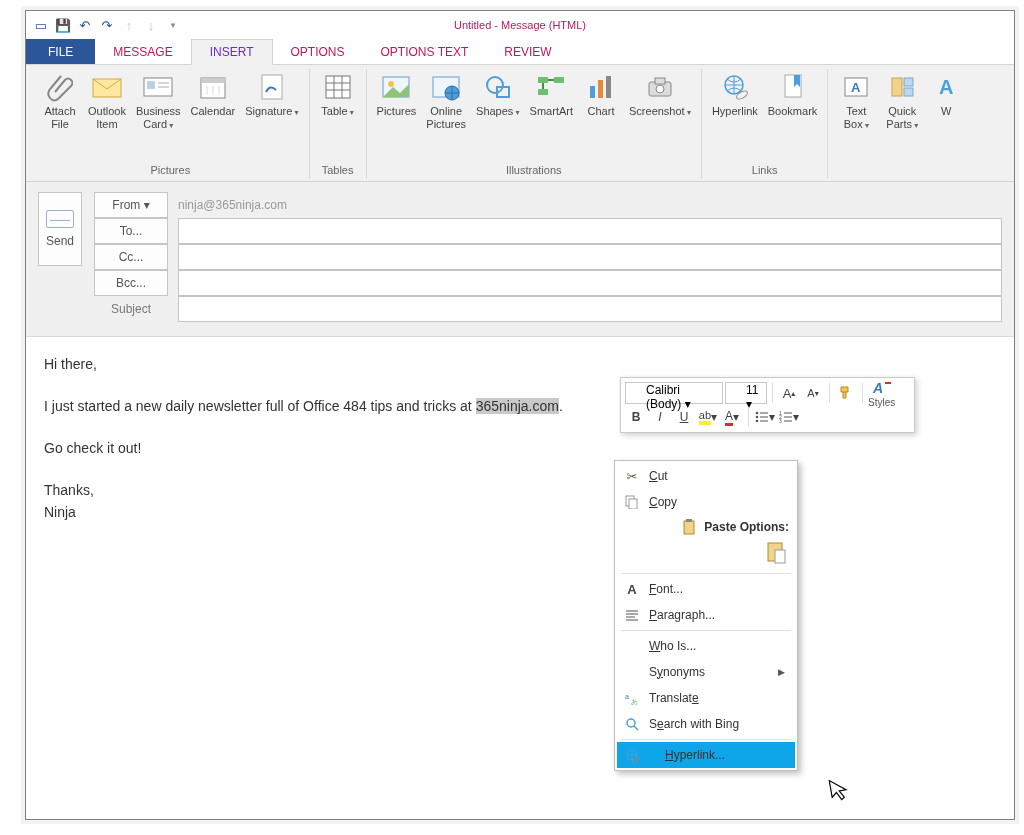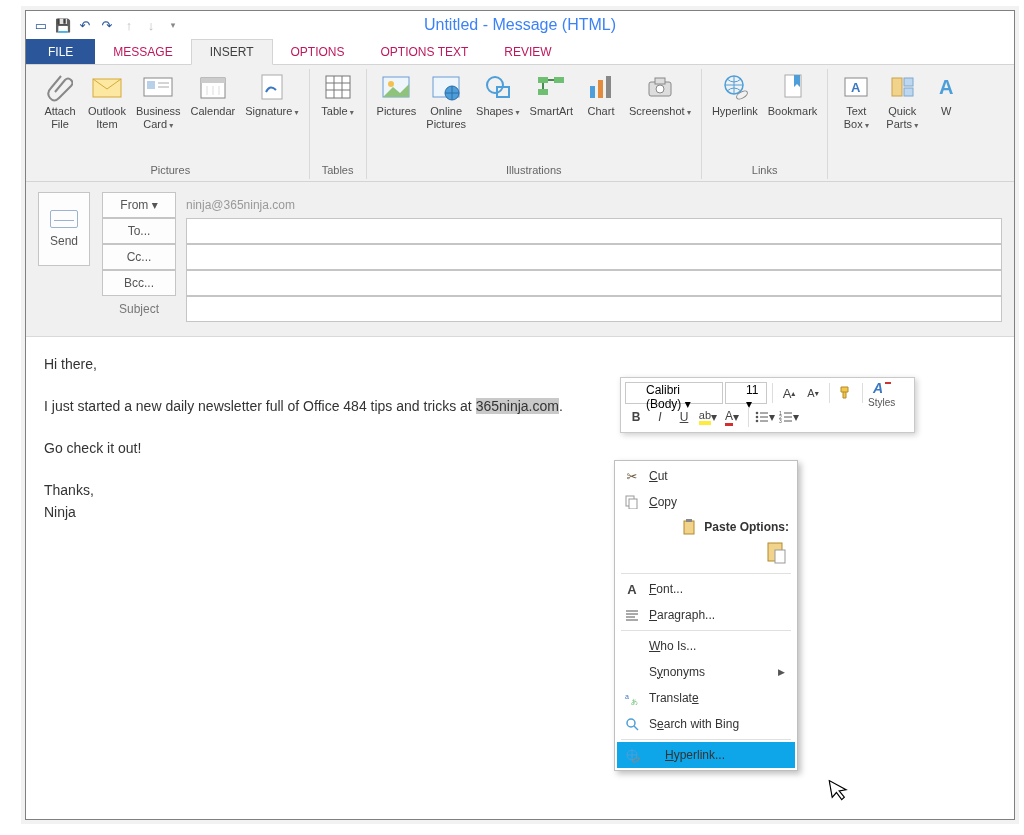--- a/index.html
+++ b/index.html
@@ -2,42 +2,42 @@
 <html><head>
 <meta charset="utf-8">
 <style>
 * { box-sizing: border-box; margin: 0; padding: 0; font-family: "Segoe UI", Tahoma, sans-serif; }
 body { background: #fff; width: 1024px; height: 835px; overflow: hidden; position: relative; }
 .frame { position: absolute; left: 25px; top: 10px; width: 990px; height: 810px; background: #fff; border: 1px solid #808080; box-shadow: 0 0 0 4px rgba(0,0,0,.05); overflow: hidden; }
 
 
 .qat { height: 28px; background: #fff; display: flex; align-items: center; padding: 0 4px; position: relative; }
 .qat .q { width: 22px; height: 22px; display: flex; align-items: center; justify-content: center; color: #2b579a; font-size: 13px; }
-.qat .title { position: absolute; left: 0; right: 0; text-align: center; font-size: 16px; color: #3b82f6; pointer-events: none; }
+.qat .title { position: absolute; left: 0; right: 0; text-align: center; font-size: 11px; color: #be185d; pointer-events: none; }
 
 
 .tabs { height: 26px; display: flex; align-items: stretch; background: #fff; border-bottom: 1px solid #d4d4d4; }
 .tabs .tab { padding: 0 18px; font-size: 12px; color: #be185d; display: flex; align-items: center; cursor: pointer; }
 .tabs .tab.file { background: #2b579a; color: #fff; padding: 0 22px; }
-.tabs .tab.active { color: #404040; border: 1px solid #d4d4d4; border-bottom: 1px solid #f1f1f1; background: #f1f1f1; margin-bottom: -1px; }
+.tabs .tab.active { color: #6d28d9; border: 1px solid #d4d4d4; border-bottom: 1px solid #f1f1f1; background: #f1f1f1; margin-bottom: -1px; }
 
 
 .ribbon { height: 117px; background: #f1f1f1; border-bottom: 1px solid #d4d4d4; display: flex; padding: 4px 6px 2px 6px; }
 .group { display: flex; flex-direction: column; align-items: center; border-right: 1px solid #d9d9d9; padding: 0 6px; }
 .group:last-child { border-right: none; }
 .group-row { display: flex; gap: 2px; flex: 1; }
 .grouplabel { font-size: 11px; color: #666; padding: 1px 0 0 0; height: 16px; }
 .rbtn { display: flex; flex-direction: column; align-items: center; justify-content: flex-start; width: auto; min-width: 44px; padding: 2px 4px; cursor: pointer; border-radius: 2px; }
 .rbtn .ic { width: 32px; height: 32px; display: flex; align-items: center; justify-content: center; margin-bottom: 2px; }
 .rbtn span.lbl { font-size: 11px; color: #444; text-align: center; line-height: 13px; white-space: pre; }
 .dd::after { content: " ▾"; font-size: 8px; color: #666; }
 
 
 .envelope { background: #f0f0f0; padding: 10px 12px 14px 12px; display: flex; gap: 12px; border-bottom: 1px solid #d9d9d9; }
-.sendbox { width: 52px; height: 74px; background: #fdfdfd; border: 1px solid #c5c5c5; display: flex; flex-direction: column; align-items: center; justify-content: center; gap: 6px; font-size: 12px; color: #555; cursor: pointer; }
+.sendbox { width: 44px; height: 74px; background: #fdfdfd; border: 1px solid #c5c5c5; display: flex; flex-direction: column; align-items: center; justify-content: center; gap: 6px; font-size: 12px; color: #555; cursor: pointer; }
 .sendbox .envic { width: 28px; height: 18px; border: 1px solid #9cb2d1; border-radius: 2px; position: relative; }
 .sendbox .envic::after{ content:""; position:absolute; left:3px; top:3px; right:3px; height:6px; border-bottom:1px solid #9cb2d1; }
 .fields { flex: 1; display: flex; flex-direction: column; gap: 0; }
 .row { display: flex; align-items: center; gap: 10px; }
 .fbtn { width: 74px; height: 26px; background: #fdfdfd; border: 1px solid #c5c5c5; font-size: 12px; color: #555; display: flex; align-items: center; justify-content: center; cursor: pointer; }
 .finput { flex: 1; height: 26px; border: 1px solid #c5c5c5; background: #fff; font-size: 12px; padding: 0 6px; color: #444; }
 .flabel { width: 74px; font-size: 12px; color: #777; text-align: center; }
 .fromtxt { font-size: 12px; color: #999; }
 
 

